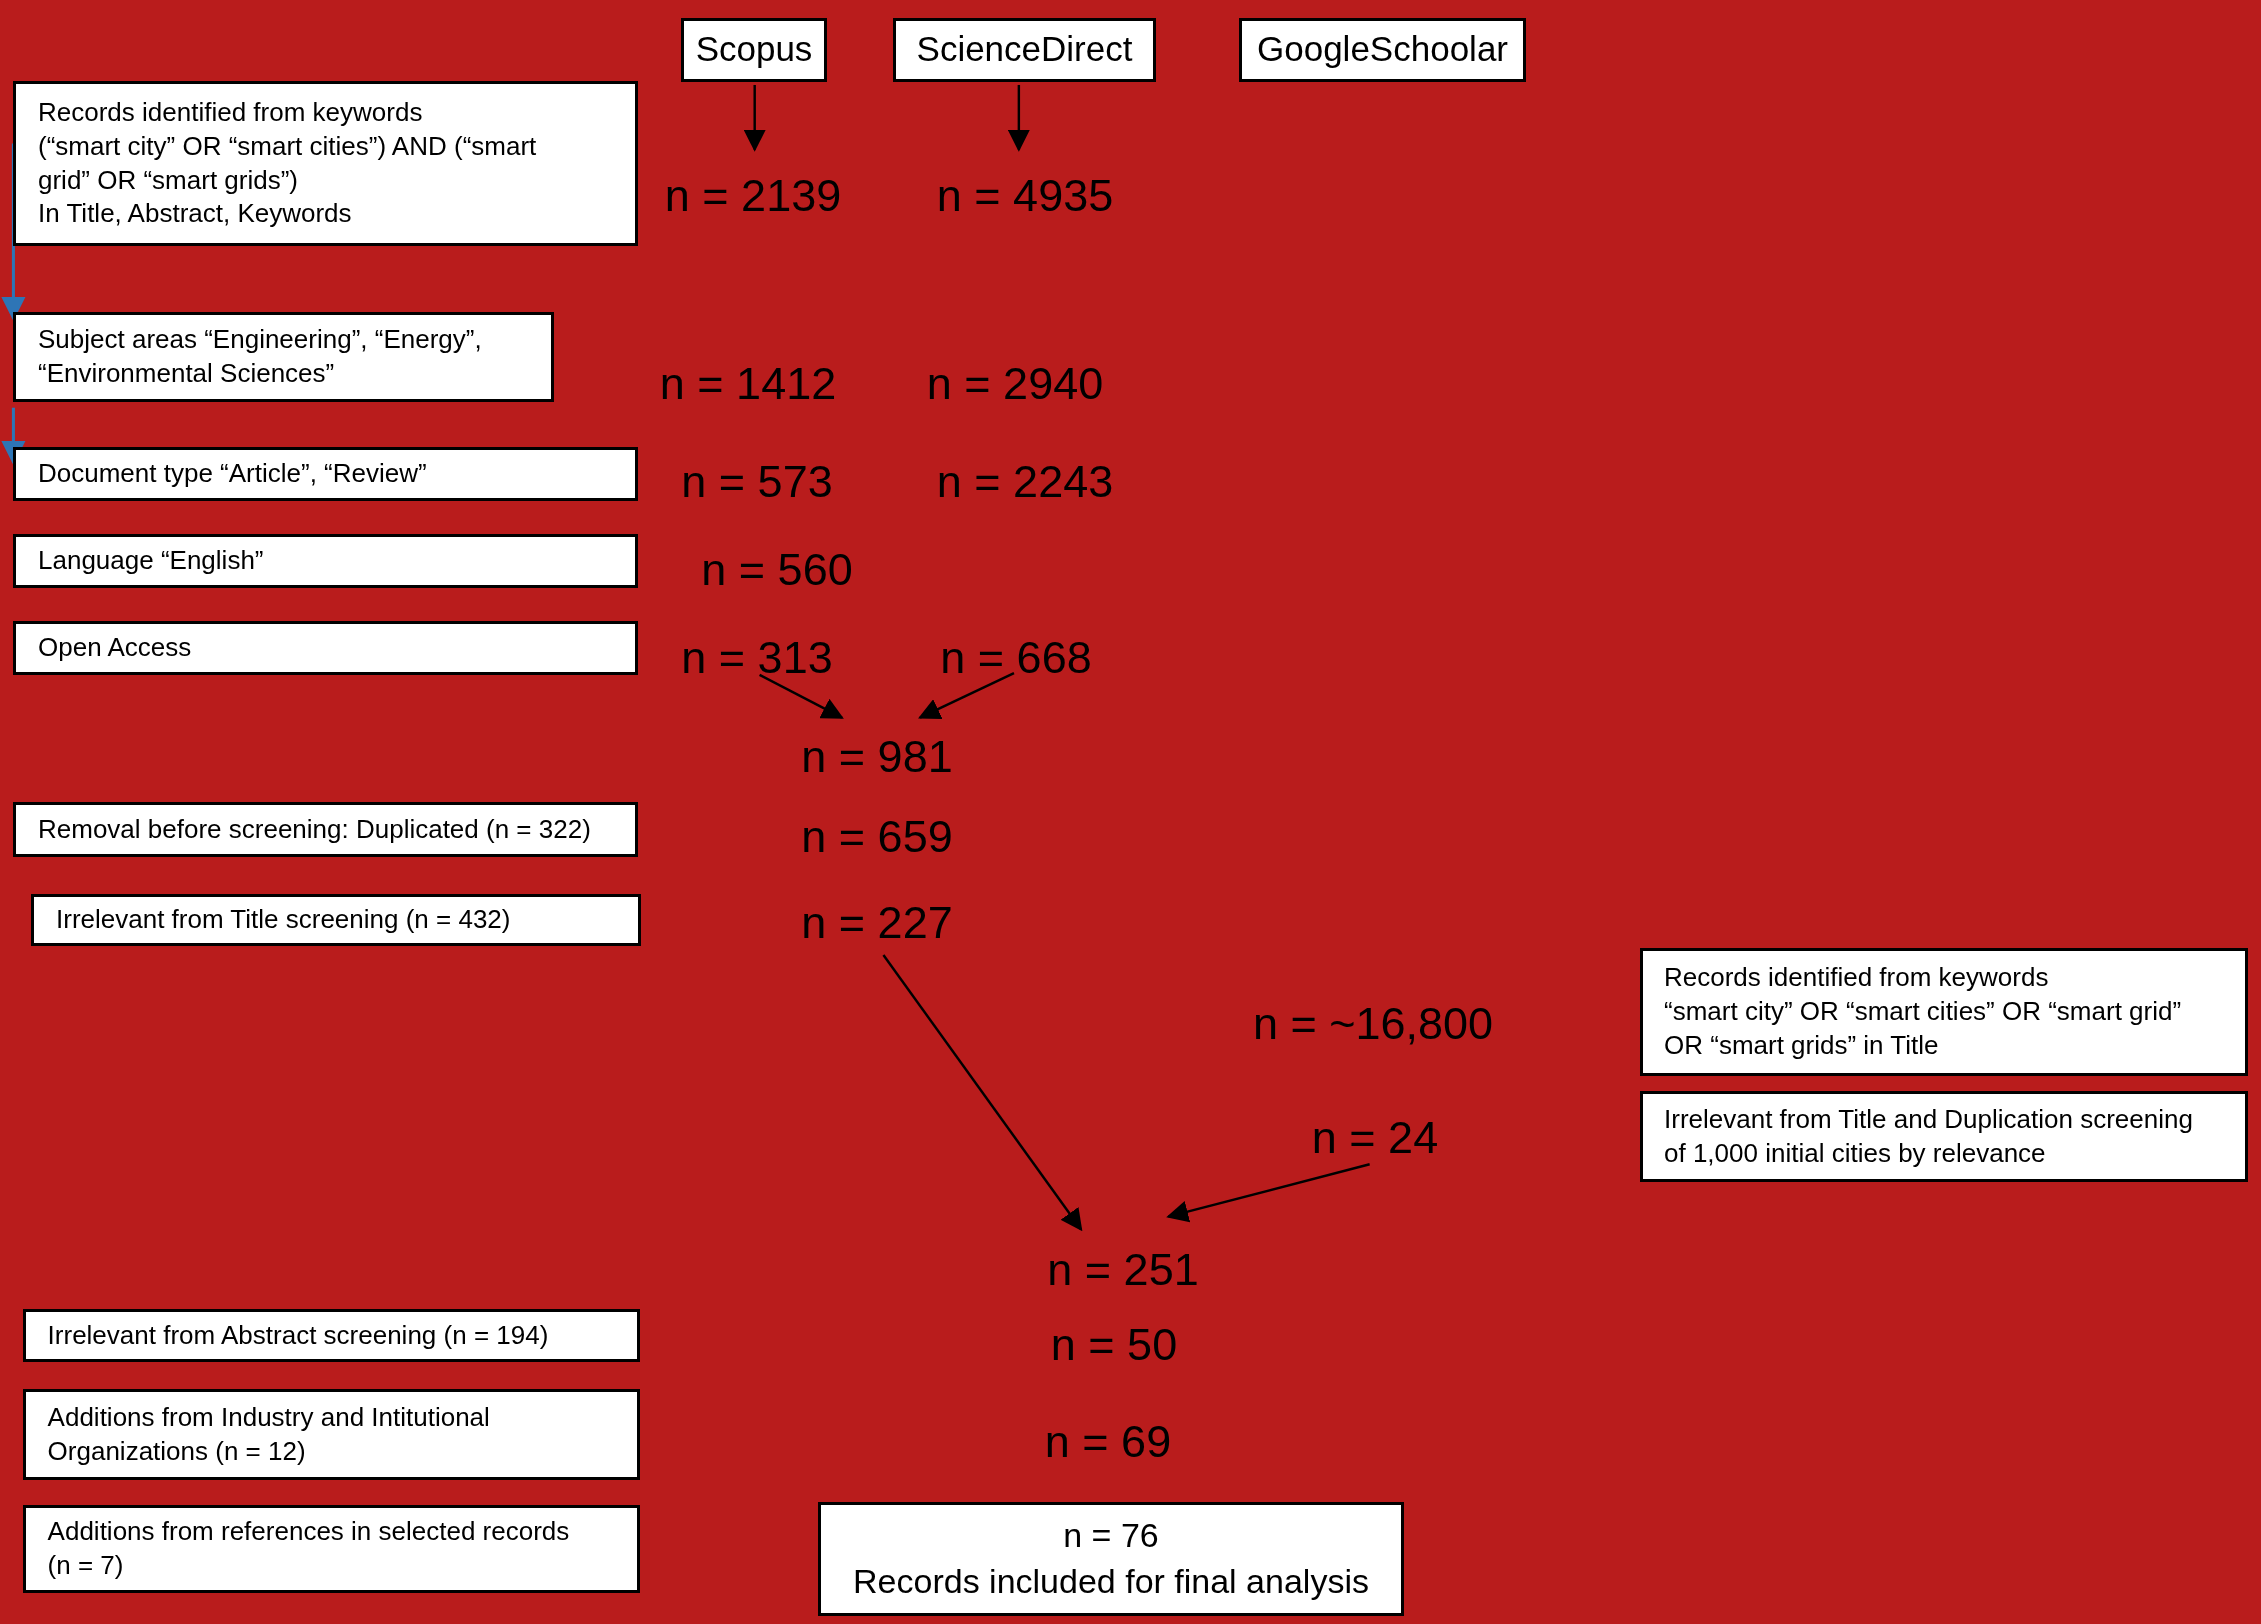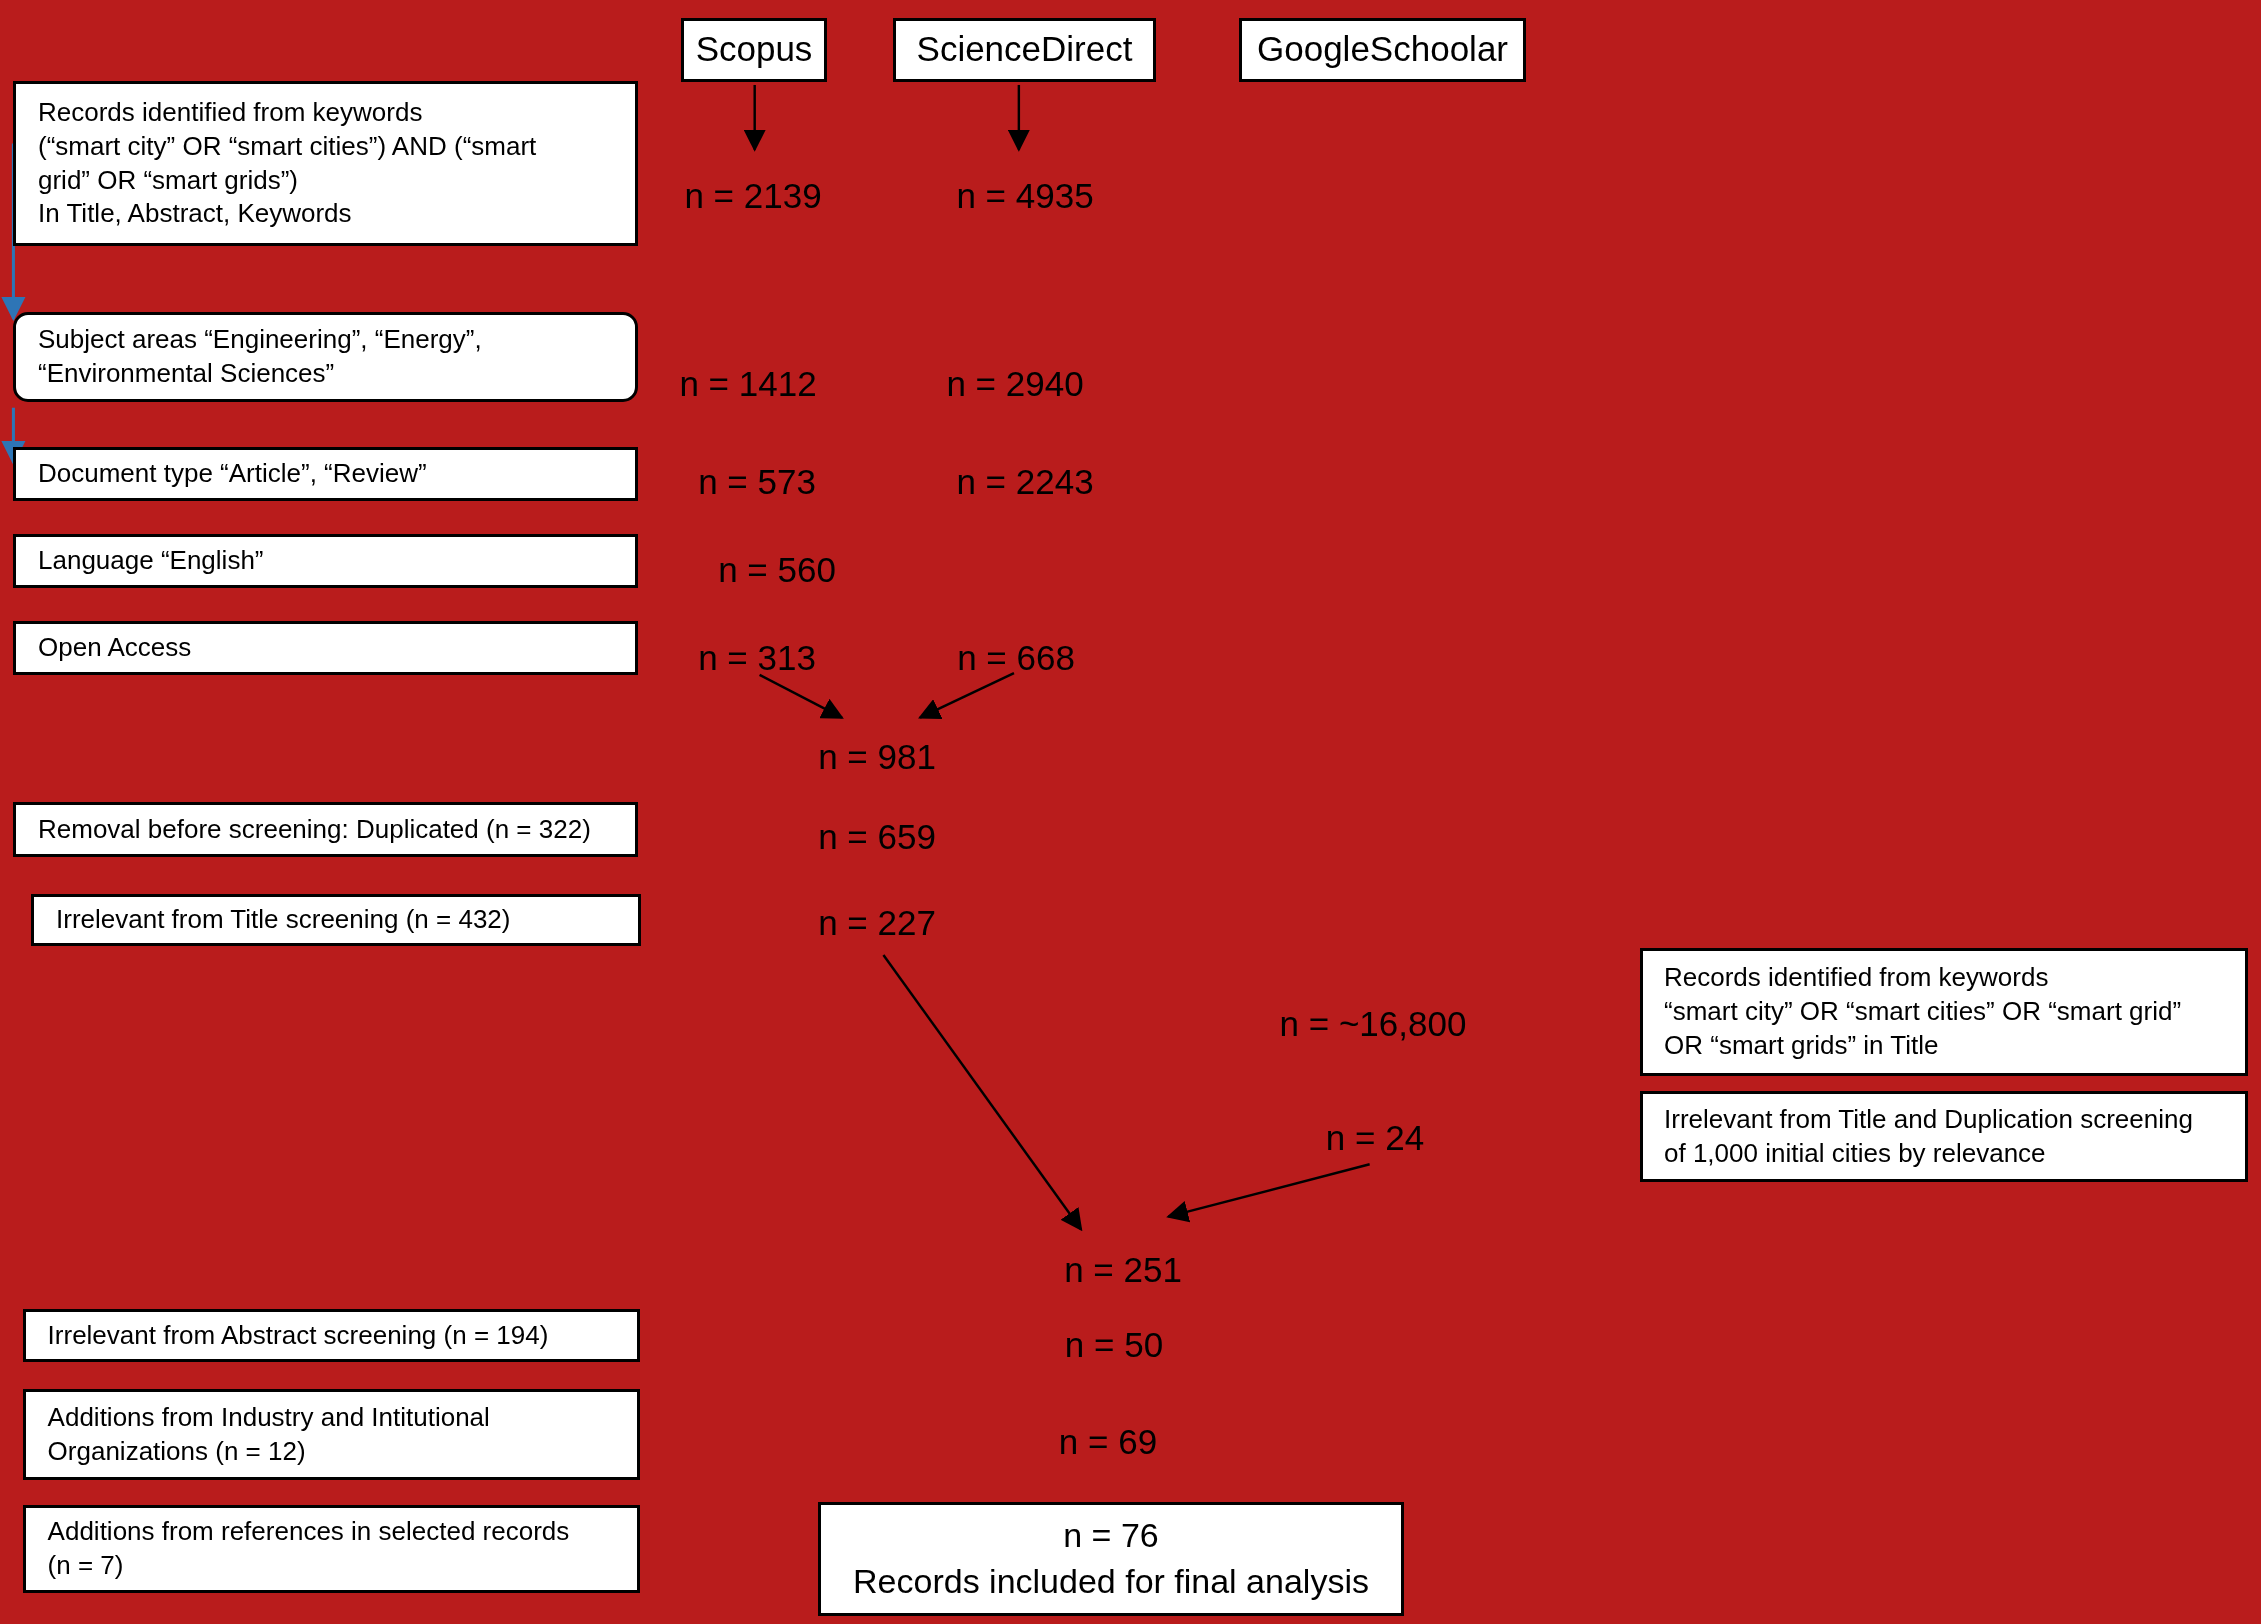--- a/index.html
+++ b/index.html
@@ -31,21 +31,21 @@
   .header .box-text{font-size:35px;line-height:1.1;white-space:nowrap;}
   .finalbox{
     flex-direction:column;
     justify-content:center;
     text-align:center;
   }
   .finalbox .final-line{font-size:34px;line-height:1.35;}
   .count{
     position:absolute;
     transform:translate(-50%,-50%);
-    font-size:35px;
+    font-size:45px;
     white-space:nowrap;
   }
 </style>
 </head>
 <body>
 
 <div class="canvas">
 
   <svg class="arrows" viewBox="0 0 3706 2663" xmlns="http://www.w3.org/2000/svg">
     <defs>
@@ -75,21 +75,21 @@
   <div class="box header" style="left:1239px;top:17.7px;width:287px;height:64px;">
     <span class="box-text">GoogleSchoolar</span>
   </div>
 
   <div class="box leftbox" style="left:13px;top:81px;width:625px;height:165px;">
     <span class="box-text">Records identified from keywords
 (“smart city” OR “smart cities”) AND (“smart
 grid” OR “smart grids”)
 In Title, Abstract, Keywords</span>
   </div>
-  <div class="box leftbox" style="left:13px;top:312px;width:625px;height:90px;border-radius:15px;">
+  <div class="box leftbox" style="left:13px;top:312px;width:541px;height:90px;">
     <span class="box-text">Subject areas “Engineering”, “Energy”,
 “Environmental Sciences”</span>
   </div>
   <div class="box leftbox" style="left:13px;top:447px;width:625px;height:54px;">
     <span class="box-text">Document type “Article”, “Review”</span>
   </div>
   <div class="box leftbox" style="left:13px;top:534px;width:625px;height:54px;">
     <span class="box-text">Language “English”</span>
   </div>
   <div class="box leftbox" style="left:13px;top:621px;width:625px;height:54px;">

